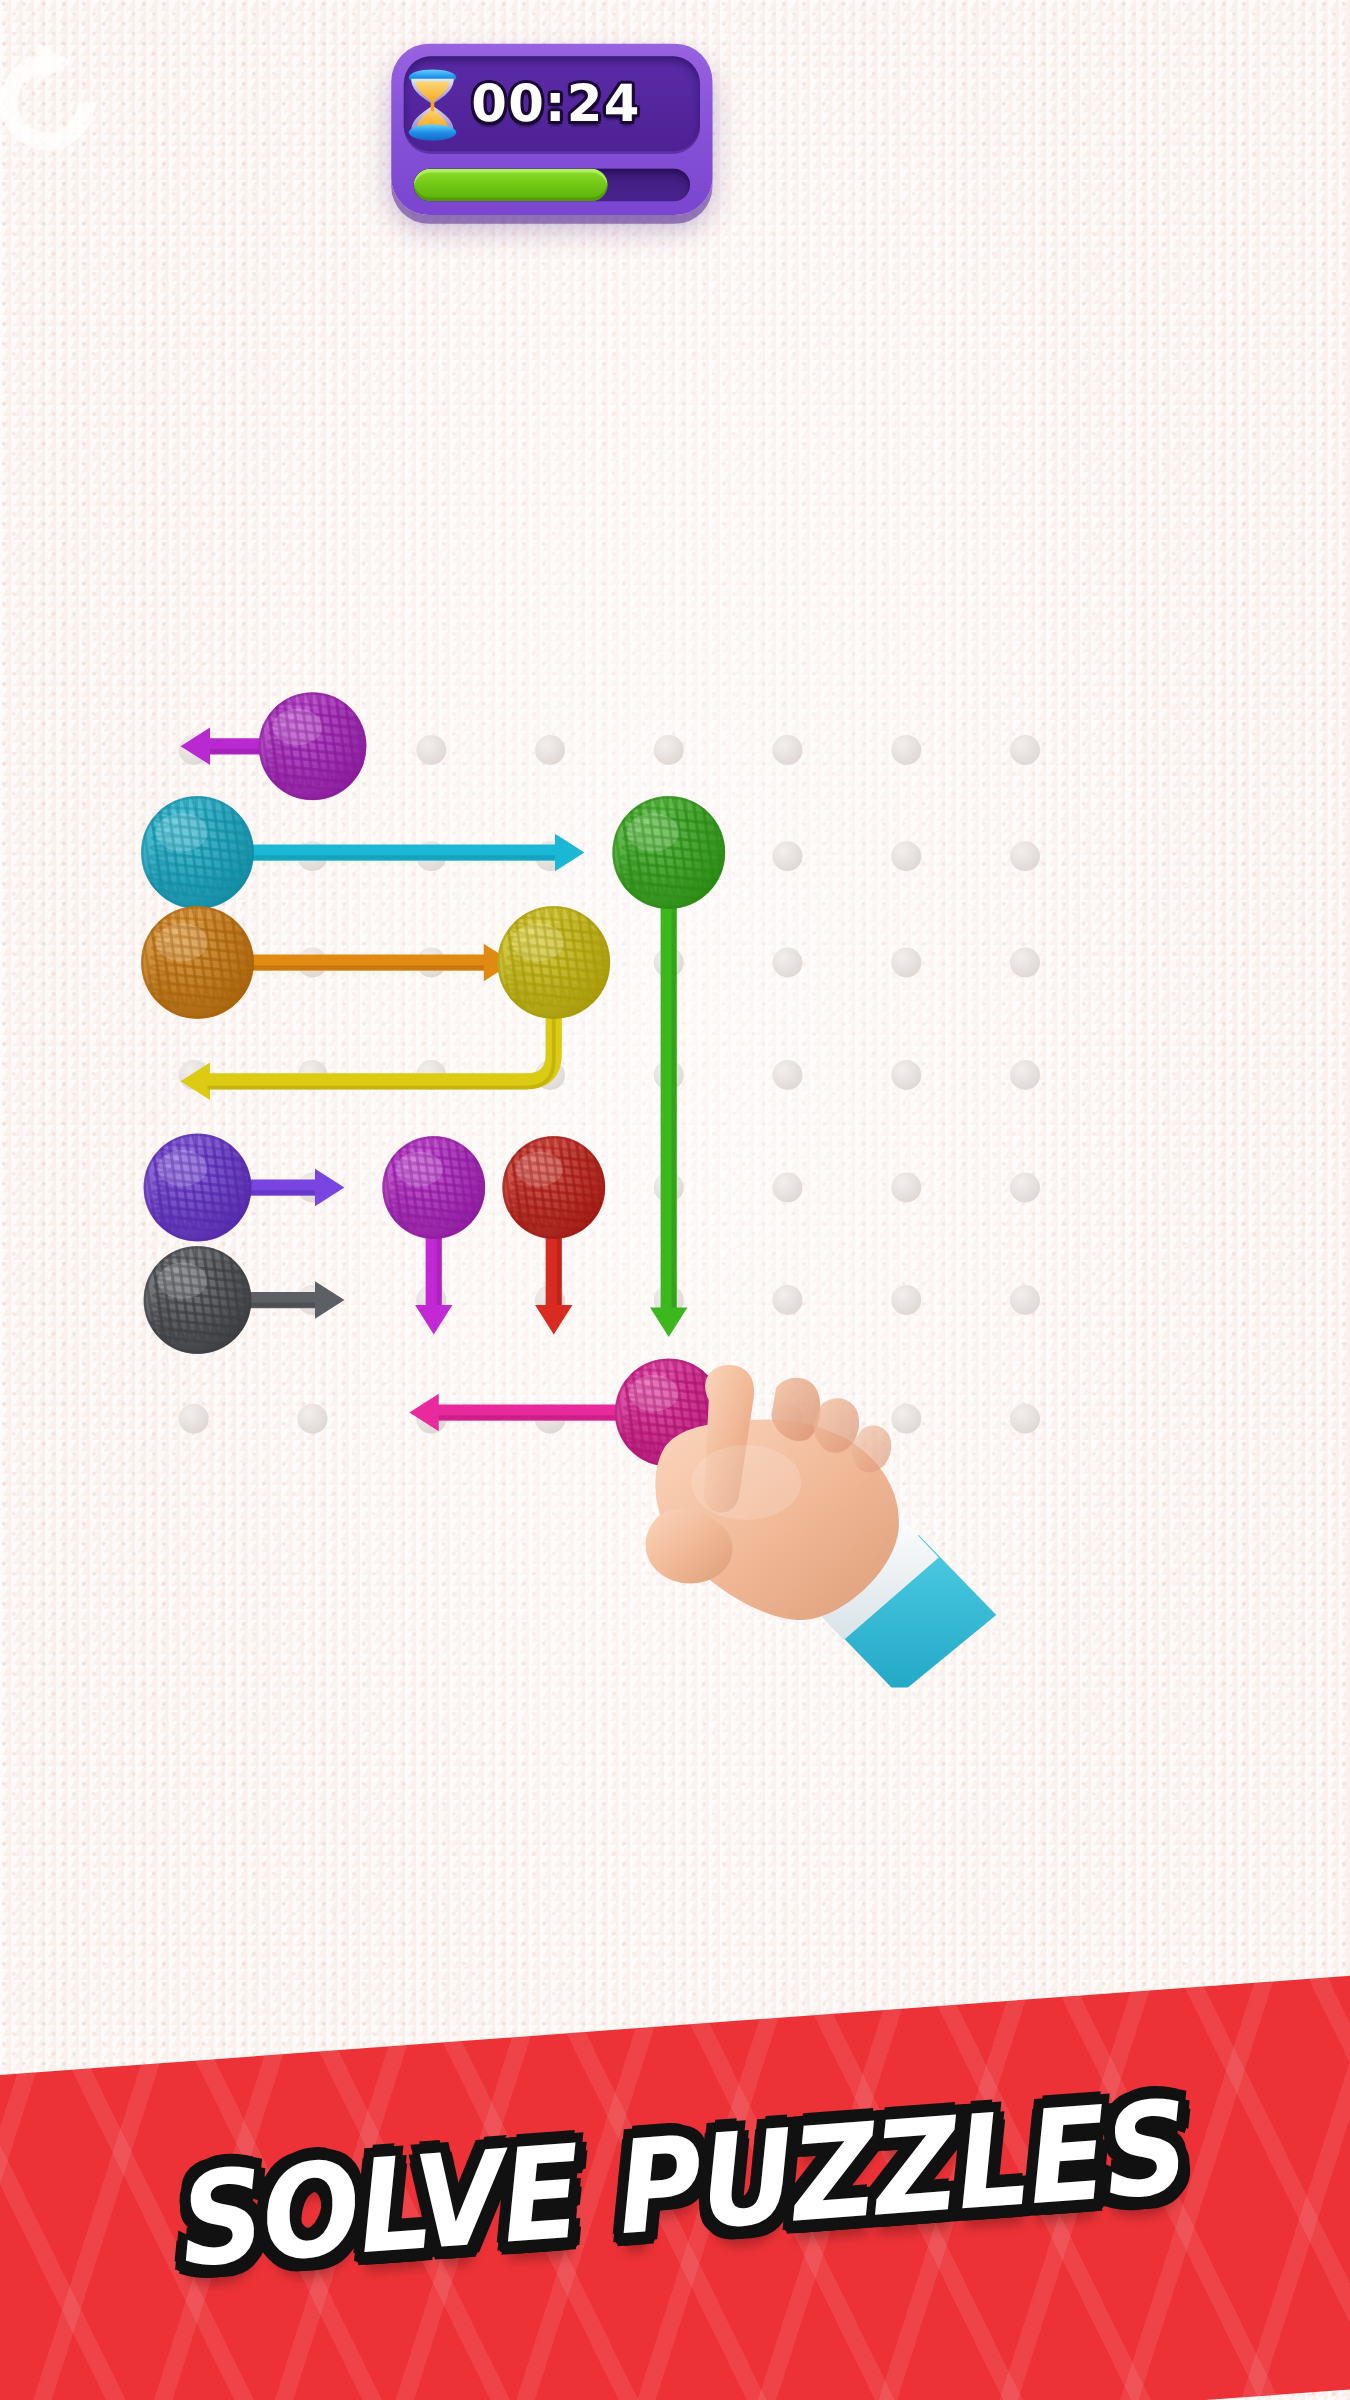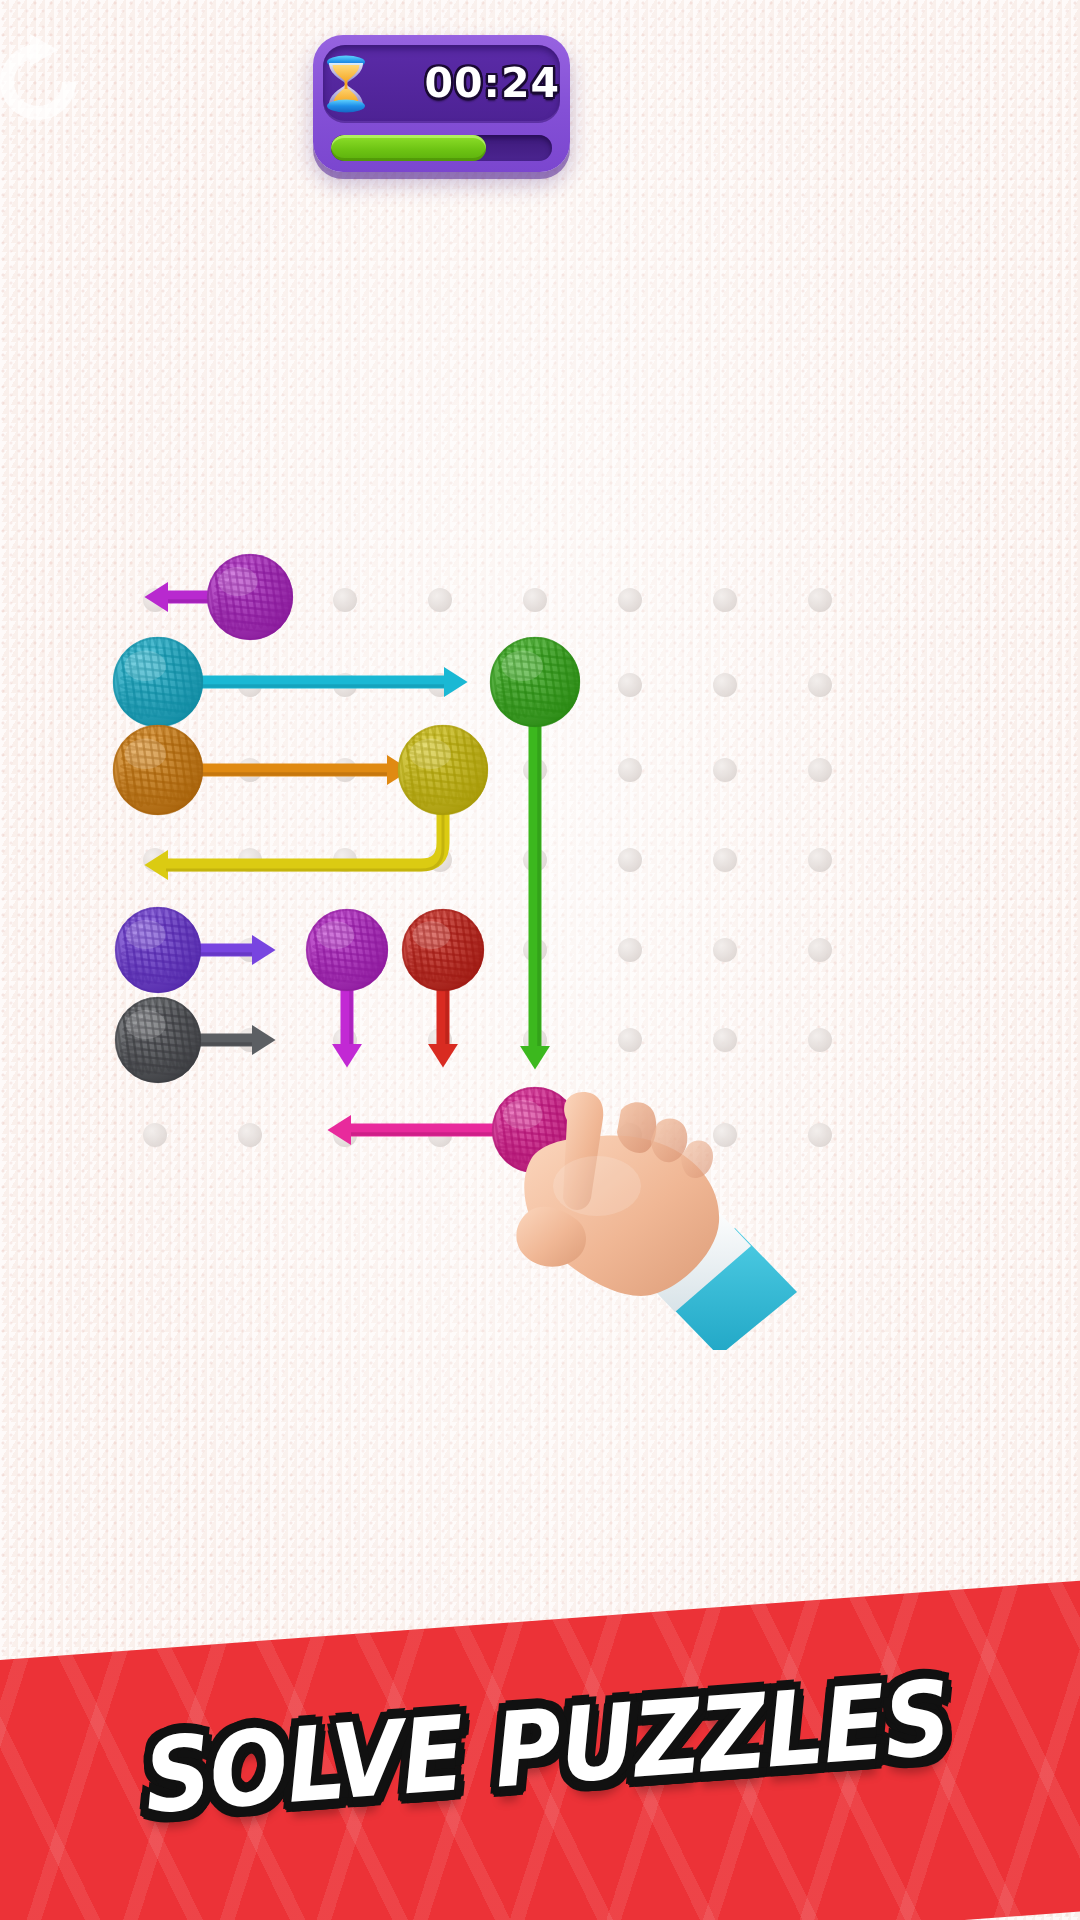--- a/index.html
+++ b/index.html
@@ -35,21 +35,21 @@
     position:absolute;left:313px;top:35px;width:257px;height:137px;
     border-radius:30px;
     background:linear-gradient(#9763e0,#8450d6 55%,#7b46cf);
     box-shadow:0 7px 0 rgba(88,42,150,.55), 0 12px 22px rgba(70,30,120,.28);
     padding:10px;box-sizing:border-box;
   }
   #timer-readout{
     position:relative;height:78px;border-radius:22px;
     background:linear-gradient(#5b2ba8,#4d2294);
     box-shadow:inset 0 4px 7px rgba(40,12,90,.65), inset 0 -2px 0 rgba(160,110,230,.25);
-    display:flex;align-items:center;justify-content:space-between;gap:20px;
+    display:flex;align-items:center;justify-content:flex-start;gap:8px;
   }
   #hourglass-icon{width:46px;height:58px;flex:0 0 auto;margin-top:-1px;}
   #timer-text{
     font-family:"DejaVu Sans",sans-serif;
     font-weight:bold;font-size:41px;letter-spacing:1px;color:#ffffff;
     text-shadow:
       2.5px 0 0 #1a0a33,-2.5px 0 0 #1a0a33,0 2.5px 0 #1a0a33,0 -2.5px 0 #1a0a33,
       2px 2px 0 #1a0a33,-2px 2px 0 #1a0a33,2px -2px 0 #1a0a33,-2px -2px 0 #1a0a33,
       0 4px 2px rgba(0,0,0,.45);
     line-height:1;padding-bottom:2px;

